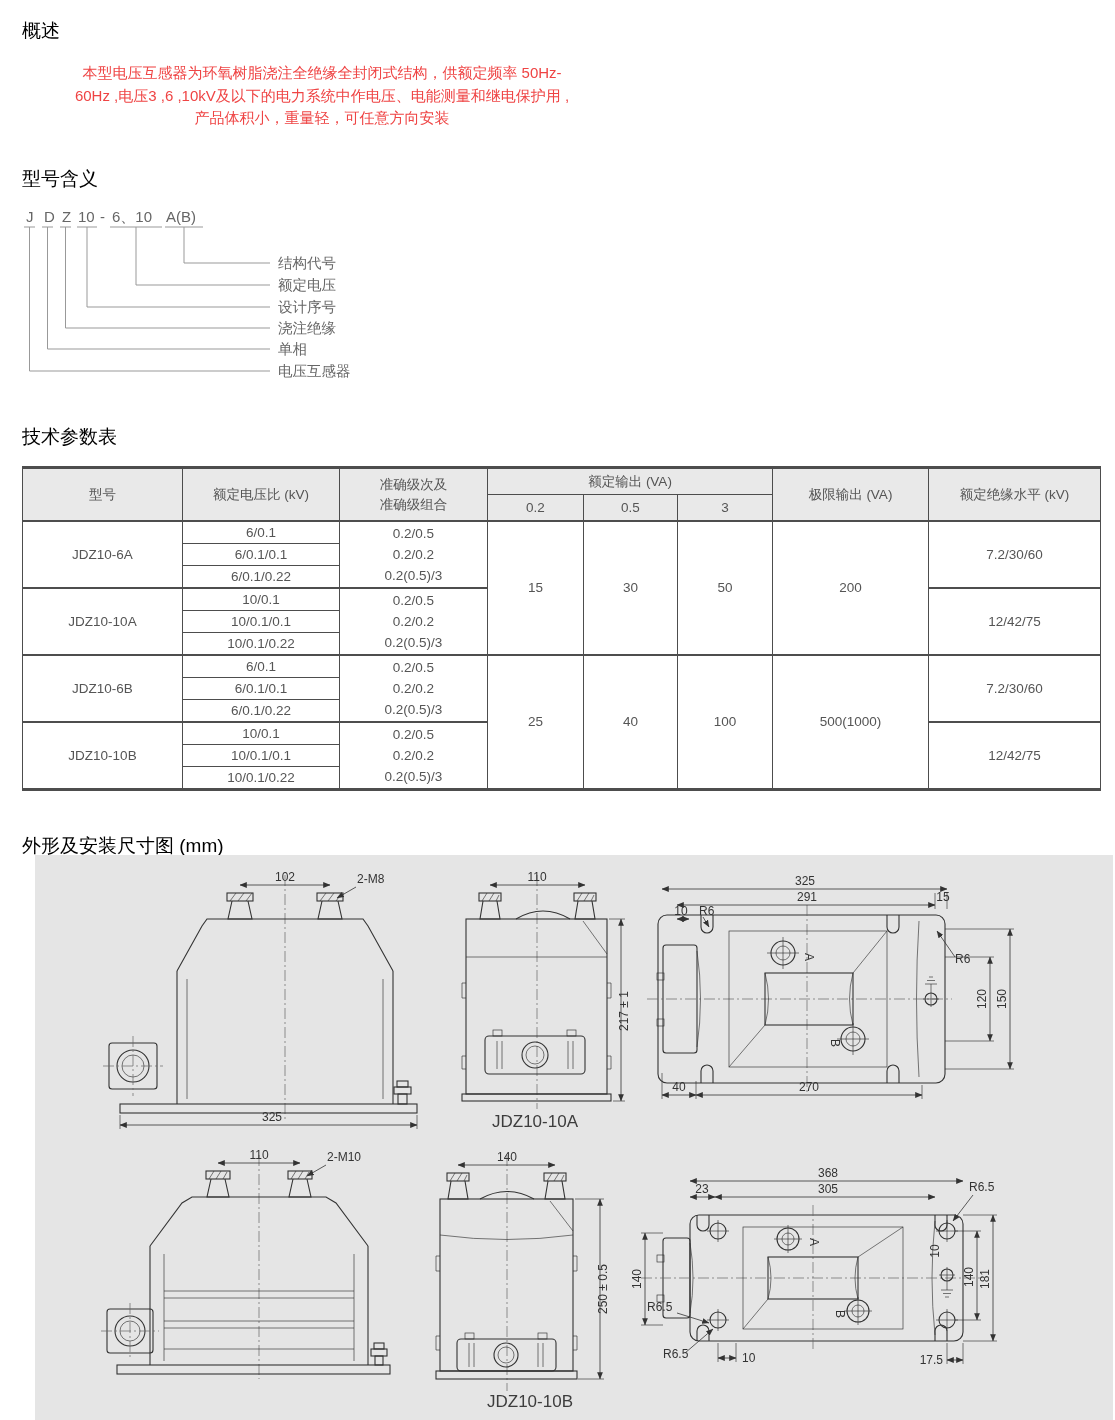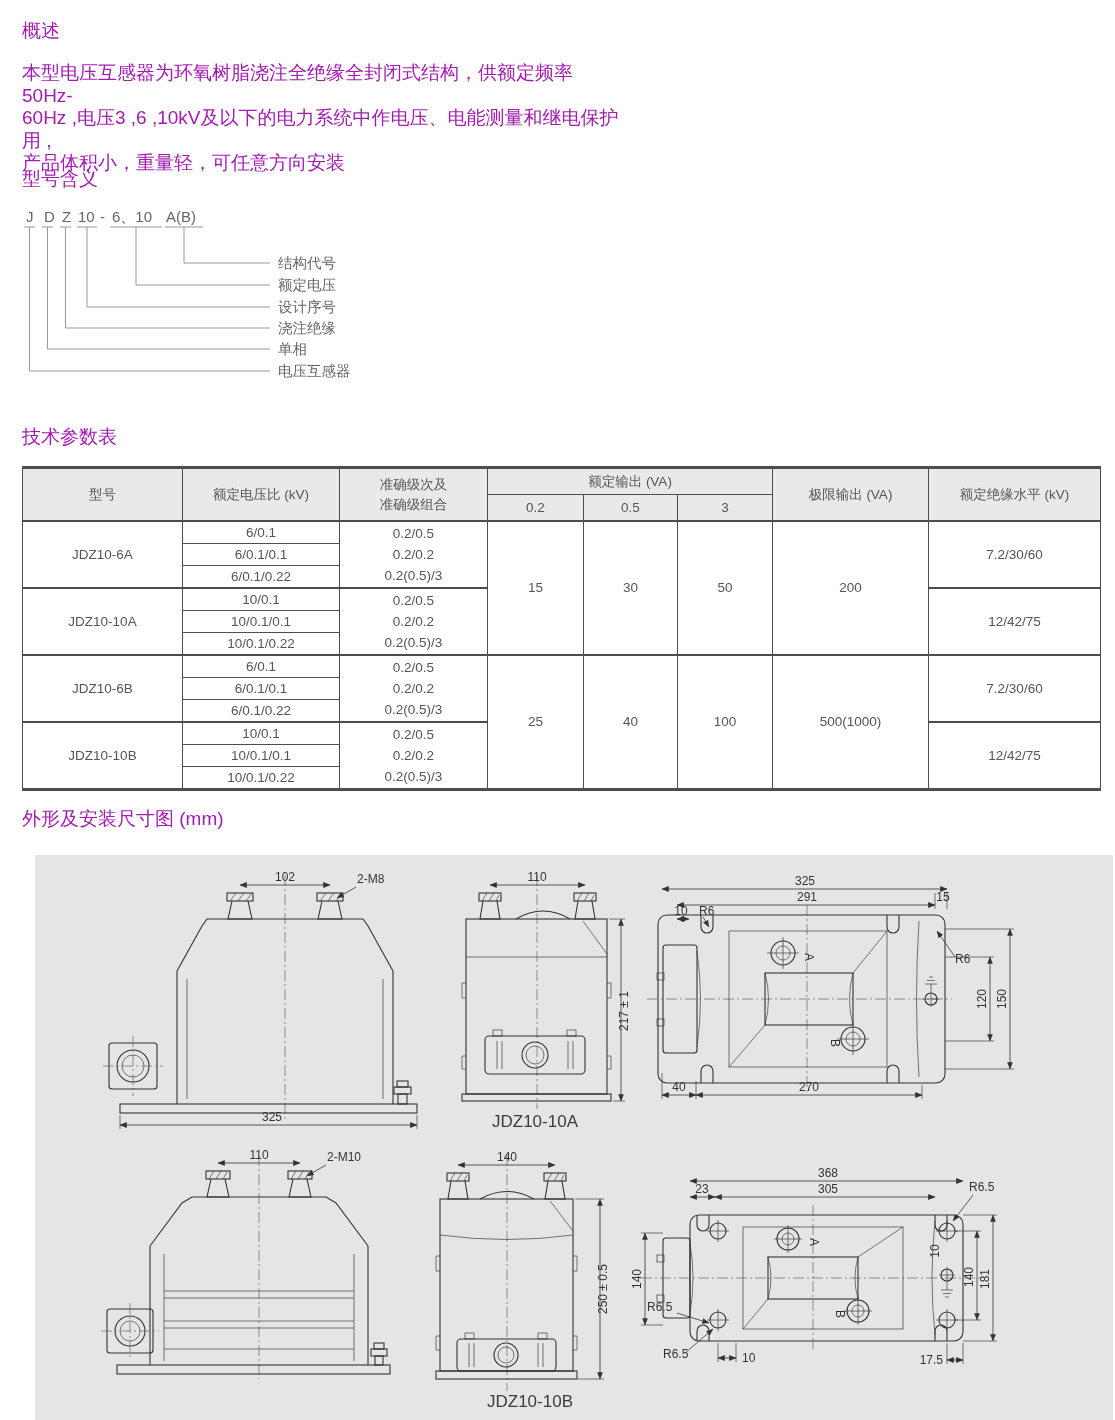--- a/index.html
+++ b/index.html
@@ -1,23 +1,23 @@
 <!DOCTYPE html>
 <html><head>
 <meta charset="utf-8">
 <style>
   html,body { margin:0; padding:0; background:#ffffff; }
   .page { position:relative; width:1115px; height:1420px; background:#fff; overflow:hidden;
           font-family:"Liberation Sans","DejaVu Sans",sans-serif; }
-  .sec-heading { position:absolute; left:22px; margin:0; color:#a21caf; font-size:19px; font-weight:500; }
+  .sec-heading { position:absolute; left:22px; margin:0; color:#000000; font-size:19px; font-weight:500; }
   #h-overview { top:18px; }
   #h-model { top:166px;text-align:center; }
   #h-table { top:424px; }
-  #h-draw { top:806px; }
-  .para { position:absolute; left:22px; top:62px; width:600px; font-size:19px; color:#a21caf; line-height:22.5px; }
+  #h-draw { top:833px; }
+  .para { position:absolute; left:22px; top:62px; width:600px; font-size:15px; color:#ef4444; line-height:22.5px;text-align:center; }
   
   .model-svg { position:absolute; left:22px; top:206px; }
   .code-txt { font-size:15px; fill:#666; }
   .lbl-txt  { font-size:14.5px; fill:#666; }
   .ldr { stroke:#999; stroke-width:1; fill:none; }
   
   table.spec { position:absolute; left:22px; top:466px; width:1078px; border-collapse:collapse; table-layout:fixed;
                font-size:13.5px; color:#555; border-top:3px solid #4d4d4d; border-bottom:3px solid #4d4d4d; }
   table.spec td, table.spec th { border:1px solid #4d4d4d; padding:0; text-align:center; vertical-align:middle;
                font-weight:400; height:21px; line-height:20px; }

